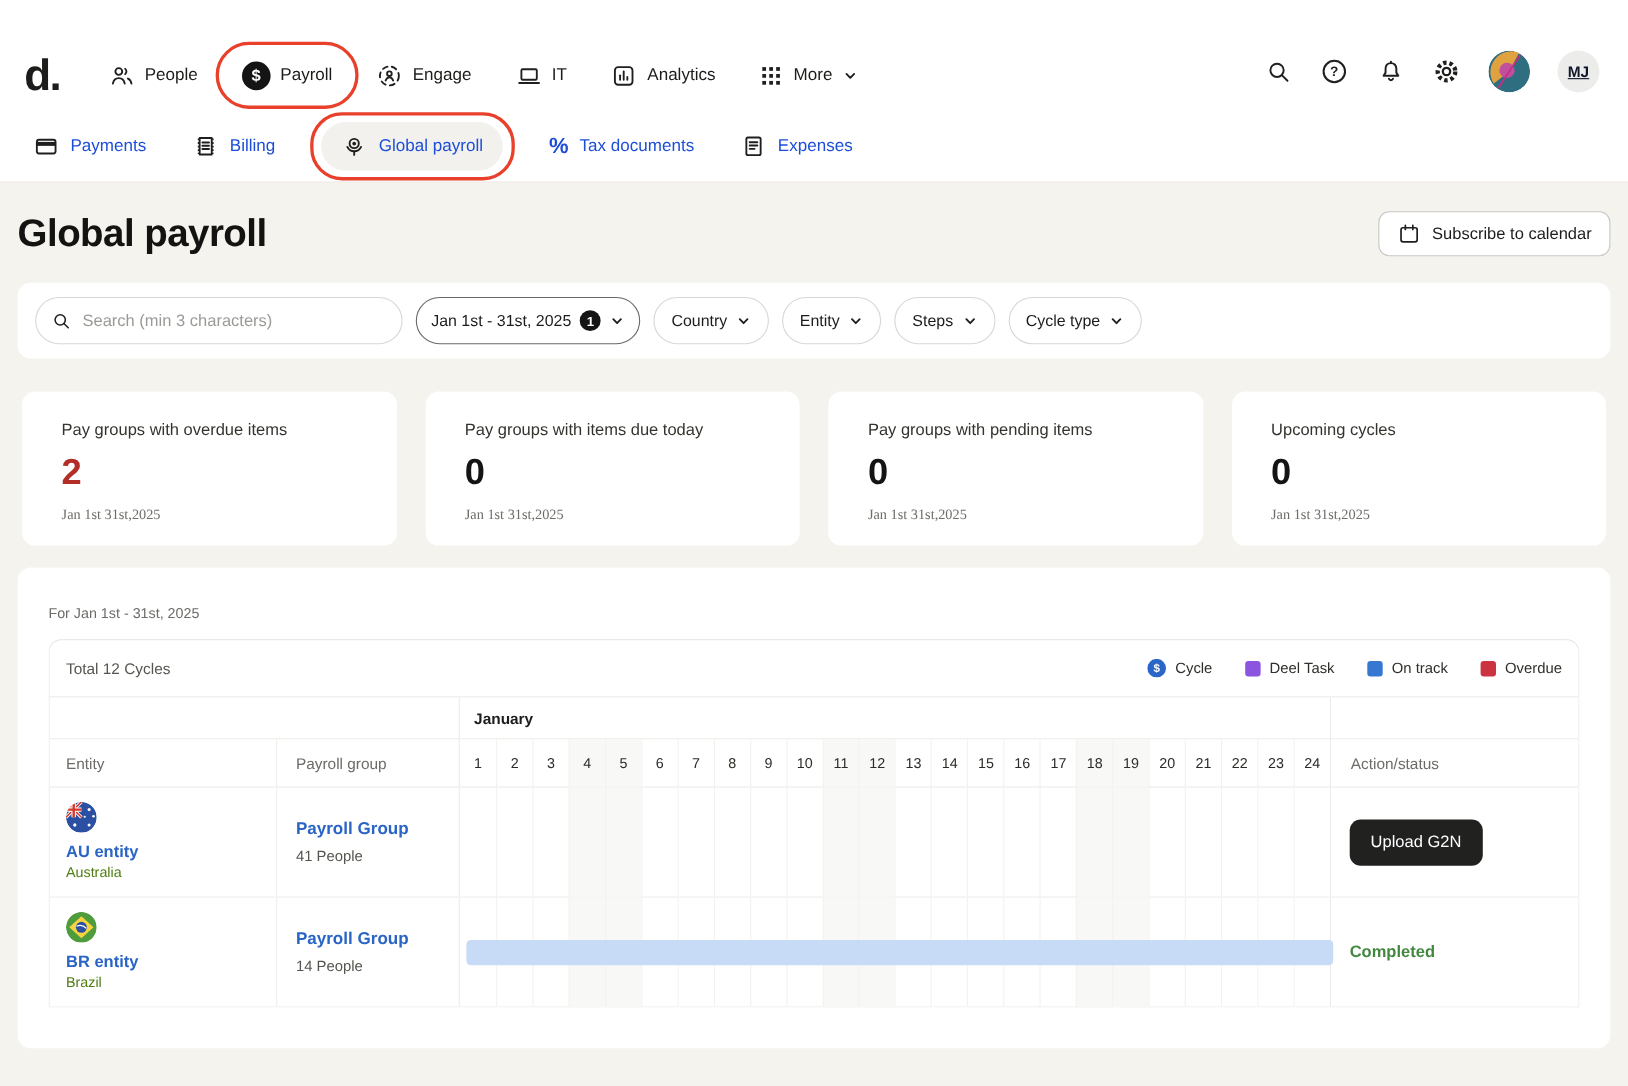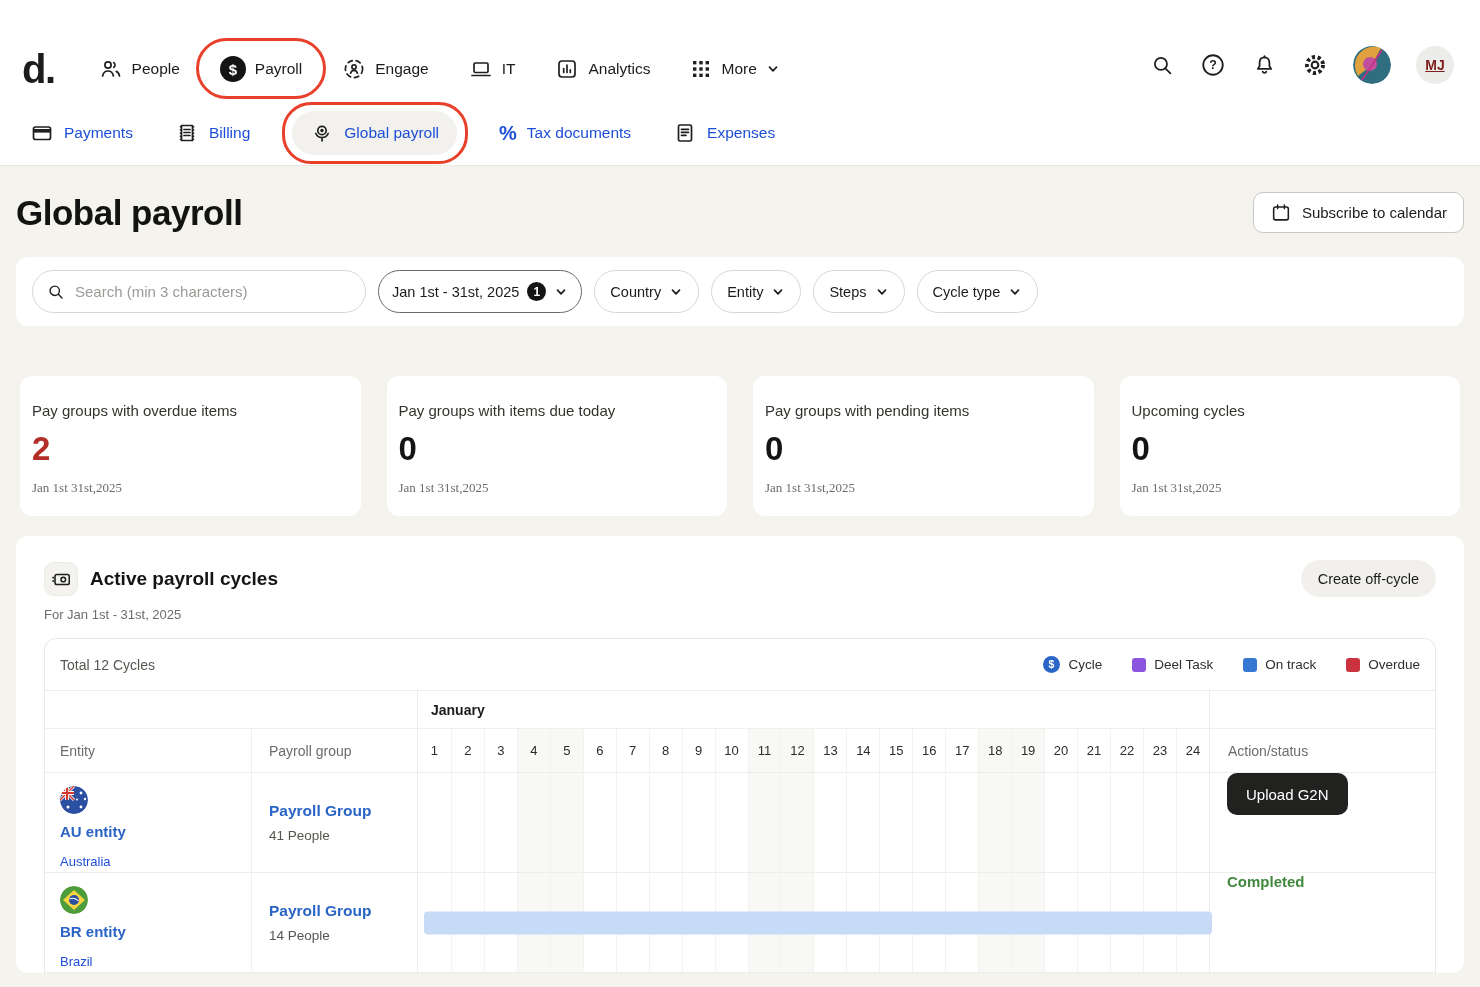--- a/index.html
+++ b/index.html
@@ -29,21 +29,21 @@
     border:3.5px solid #e8402a; border-radius:31px; pointer-events:none;
   }
   .payroll-underline {
     position:absolute; left:50%; transform:translateX(-50%); bottom:-23px;
     width:102px; height:7px; background:#1b1b1b;
   }
   .topnav-right { margin-left:auto; display:flex; align-items:center; gap:25px; }
   .icon-btn { width:26px; height:26px; display:flex; align-items:center; justify-content:center; cursor:pointer; }
   .avatar { width:38px; height:38px; border-radius:50%; overflow:hidden; cursor:pointer; }
   .avatar-mj {
-    width:38px; height:38px; border-radius:50%; background:#ececea; color:#7f1d1d;
+    width:38px; height:38px; border-radius:50%; background:#ececea; color:#0f172a;
     display:flex; align-items:center; justify-content:center; font-size:14px; font-weight:600; cursor:pointer;text-decoration:underline;
   }
 
   
   .subnav {
     height:66px; background:#fff; border-bottom:1px solid #e9e7e3;
     display:flex; align-items:center; gap:42px; padding:0 30px; position:relative;
   }
   .subnav-item { display:flex; align-items:center; gap:10px; font-size:15.5px; font-weight:500; color:#1d4ed8; cursor:pointer; white-space:nowrap; }
   .subnav-pill { position:relative; background:#f2f1ee; border-radius:22px; padding:10px 18px; }
@@ -81,21 +81,21 @@
     font-size:14.5px; color:#1c1c1a; cursor:pointer; white-space:nowrap; font-family:inherit;
   }
   .pill.active { border:1.5px solid #6b6966; padding:0 13px; }
   .pill-badge {
     width:19px; height:19px; border-radius:50%; background:#141414; color:#fff;
     display:flex; align-items:center; justify-content:center; font-size:12px; font-weight:600;
   }
 
   
   .stats { display:flex; gap:26px; margin-top:30px; padding:0 4px; }
-  .stat-card { flex:1; background:#fff; border-radius:12px; height:140px; padding:26px 12px 0;margin-top:20px; }
+  .stat-card { flex:1; background:#fff; border-radius:12px; height:140px; padding:26px 36px 0; }
   .stat-label { font-size:15px; color:#34342f; }
   .stat-value { font-size:33px; font-weight:700; color:#141412; margin-top:14px; line-height:32px; }
   .stat-card.alert .stat-value { color:#b32e26; }
   .stat-period { font-size:13px; color:#6e6c68; margin-top:15px;font-family:Liberation Serif, serif; }
 
   
   .cycles-card {
     margin-top:20px; background:#fff; border-radius:12px;
     padding:24px 28px 0; height:437px; overflow:hidden;
   }
@@ -132,25 +132,25 @@
   .day-wrap { display:flex; border-left:1px solid #ececea; position:relative; }
   .day-cell { width:33px; height:100%; border-left:1px solid #f3f2ef; display:flex; align-items:center; justify-content:center; font-size:13px; color:#2c2c28; }
   .day-cell:first-child { border-left:none; }
   .day-cell.weekend { background:#f8f8f6; }
   .head-row .day-cell { font-weight:400; }
 
   .data-row { height:100px; border-bottom:1px solid #eeedeb; }
   .cell-entity { padding:13px 0 0 15px; }
   .flag { width:28px; height:28px; border-radius:50%; overflow:hidden; }
   .entity-name { font-size:15px; font-weight:700; color:#2a64c5; margin-top:9px; cursor:pointer; }
-  .entity-country { font-size:13px; color:#1d4ed8; margin-top:14px; }
+  .entity-country { font-size:13px; color:#4d7c0f; margin-top:2px; }
   .cell-group { border-left:1px solid #f0efec; padding:29px 0 0 17px; }
   .group-name { font-size:15.5px; font-weight:700; color:#2a64c5; cursor:pointer; }
   .group-people { font-size:13.5px; color:#57554f; margin-top:8px; }
-  .cell-action { border-left:1px solid #ececea; display:flex; align-items:flex-start; padding-left:17px; }
+  .cell-action { border-left:1px solid #ececea; display:flex; align-items:center; padding-left:17px; }
   .btn-dark {
     background:#212120; color:#fff; border:none; border-radius:10px; height:42px;
     padding:0 19px; font-size:15px; font-weight:500; cursor:pointer; font-family:inherit;
   }
   .status-completed { font-size:15px; font-weight:700; color:#43883f; }
   .cycle-bar { position:absolute; top:50%; transform:translateY(-50%); height:23px; background:#c7daf6; border-radius:4px; }
 </style>
 </head>
 <body>
 
@@ -410,34 +410,20 @@
       <div class="stat-period">Jan 1st 31st,2025</div>
     </div>
     <div class="stat-card">
       <div class="stat-label">Upcoming cycles</div>
       <div class="stat-value">0</div>
       <div class="stat-period">Jan 1st 31st,2025</div>
     </div>
   </div>
 
   <section class="cycles-card">
-    <div class="cycles-head">
-      <div class="cycles-icon">
-        <svg width="22" height="22" viewBox="0 0 24 24">
-            <g class="stroke-ic" stroke-width="1.6">
-              <rect x="5.5" y="7" width="15.5" height="11" rx="2"></rect>
-              <circle cx="14.5" cy="12.5" r="2.5"></circle>
-            </g>
-            <rect x="2.6" y="9.6" width="1.9" height="1.9" fill="#1f1f1d"></rect>
-            <rect x="2.6" y="13.3" width="1.9" height="1.9" fill="#1f1f1d"></rect>
-          </svg>
-      </div>
-      <div class="cycles-title">Active payroll cycles</div>
-      <button class="btn-soft">Create off-cycle</button>
-    </div>
     <div class="cycles-sub">For Jan 1st - 31st, 2025</div>
 
     <div class="table">
 
       <div class="meta-row">
         <div class="total-label">Total 12 Cycles</div>
         <div class="legend">
           <div class="legend-item">
             <span>
               <svg width="17" height="17" viewBox="0 0 17 17">

